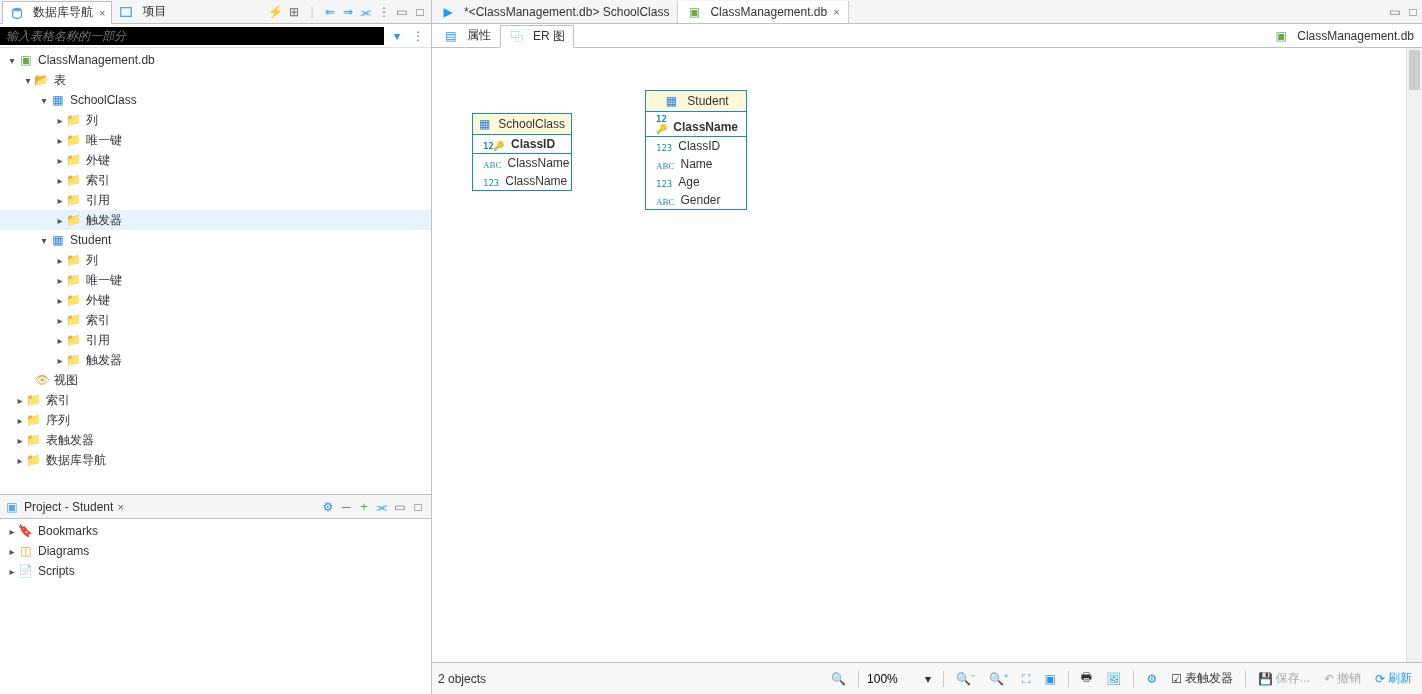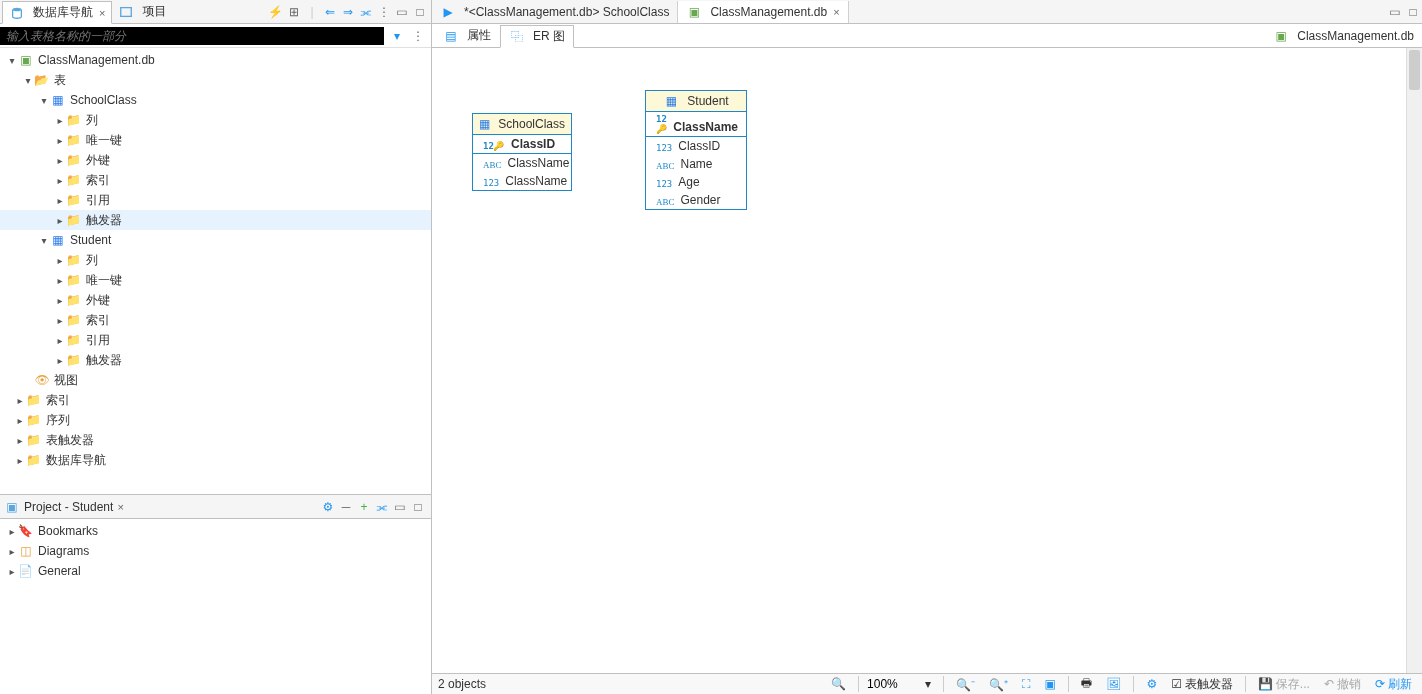--- a/index.html
+++ b/index.html
@@ -57,21 +57,21 @@
 .canvas { flex: 1; position: relative; background: #fff; overflow: hidden; }
 .er-table { position: absolute; border: 1px solid #1e88c7; background: #fff; min-width: 100px; font-size: 12px; }
 .er-title { background: #fdf8d8; color: #333; text-align: center; padding: 2px 8px; border-bottom: 1px solid #1e88c7; display: flex; align-items: center; justify-content: center; gap: 4px; }
 .er-row { padding: 2px 8px; display: flex; align-items: flex-end; gap: 4px; }
 .er-row.pk { font-weight: bold; border-bottom: 1px solid #1e88c7; }
 .type-badge { font-size: 9px; padding: 0 2px; color: #1e88c7; font-family: monospace; }
 .type-badge.num { color: #1e88c7; }
 .type-badge.txt { color: #1e88c7; font-family: Liberation Serif, serif; }
 
 
-.statusbar { height: 21px; border-top: 1px solid #c0c0c0; display: flex; align-items: center; padding: 0 6px; gap: 6px; background: #f8f8f8; font-size: 12px; }
+.statusbar { height: 32px; border-top: 1px solid #c0c0c0; display: flex; align-items: center; padding: 0 6px; gap: 6px; background: #f8f8f8; font-size: 12px; }
 .statusbar .sep { width: 1px; height: 16px; background: #ccc; margin: 0 2px; }
 .zoom-input { width: 48px; border: none; background: transparent; font-size: 12px; }
 .sbtn { display: inline-flex; align-items: center; gap: 3px; padding: 2px 4px; cursor: pointer; }
 .sbtn.disabled { color: #aaa; }
 
 svg { display: block; }
 .icon-sq { width: 14px; height: 14px; }
 
 
 .vscroll { position: absolute; right: 0; top: 0; bottom: 0; width: 16px; background: #f0f0f0; border-left: 1px solid #ddd; }
@@ -271,21 +271,21 @@
             <span>Bookmarks</span>
           </div>
         <div class="tree-node">
             <span class="tw">▸</span>
             <span class="ic folder">◫</span>
             <span>Diagrams</span>
           </div>
         <div class="tree-node">
             <span class="tw">▸</span>
             <span class="ic folder">📄</span>
-            <span>General</span>
+            <span>Scripts</span>
           </div>
       </div>
     </div>
   </div>
 
   <div class="right-pane">
 
     <div class="editor-tabs">
       <div class="editor-tab">
         <span class="ic" style="color:#2196f3">▶</span>

